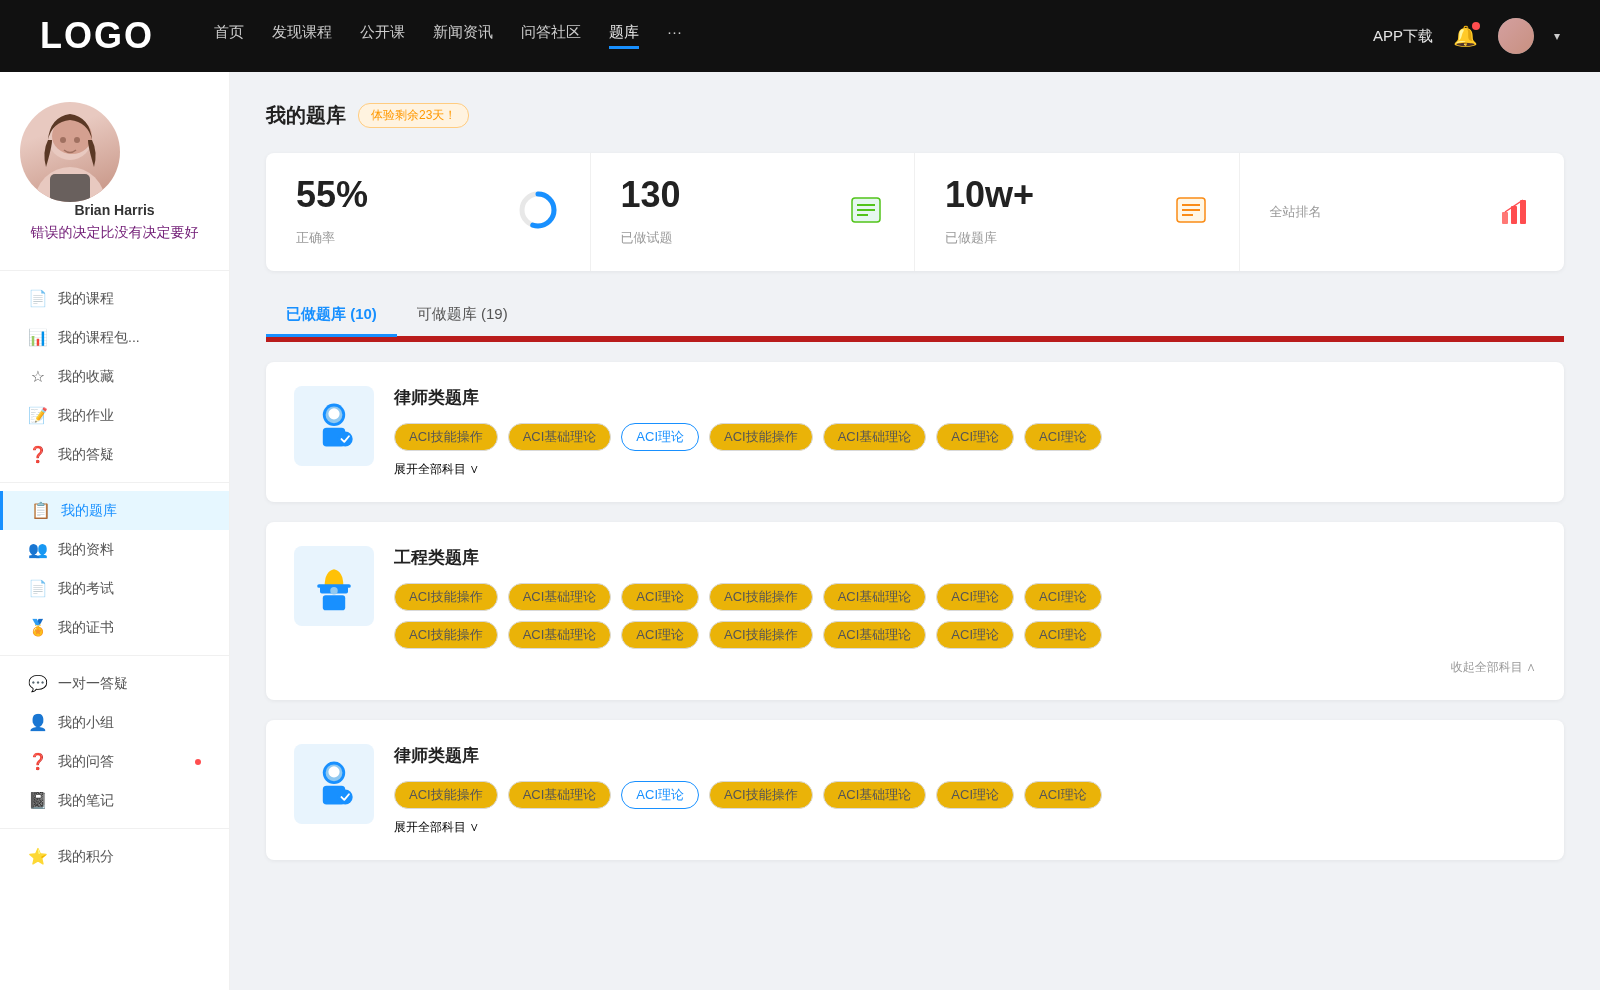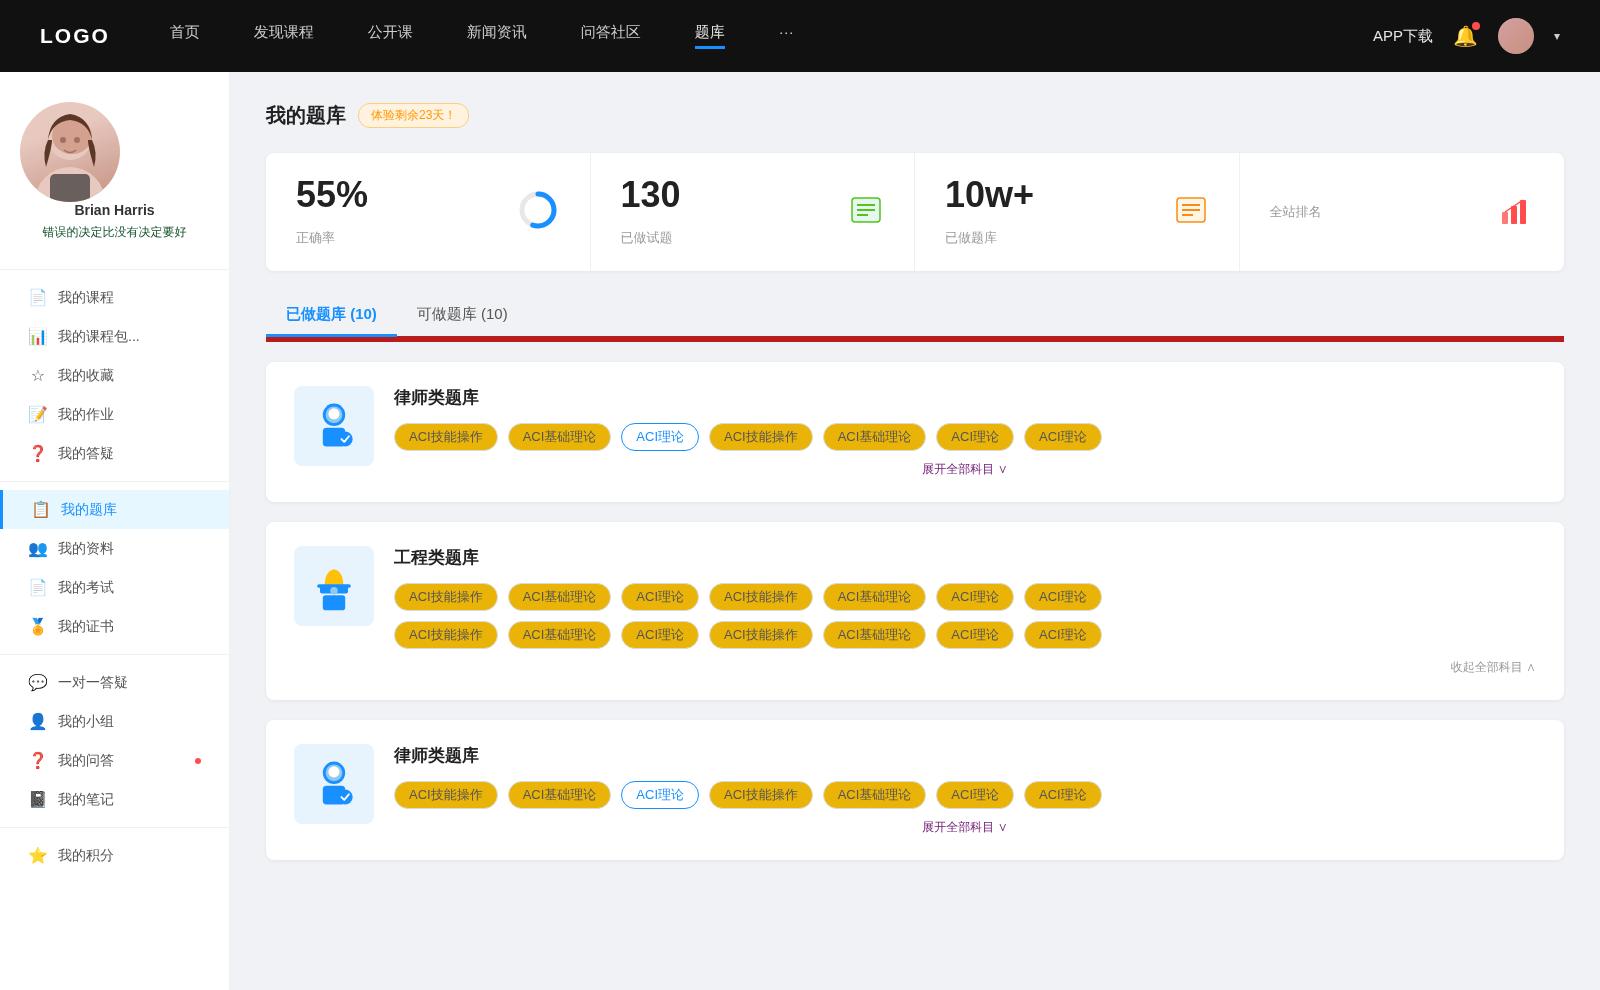--- a/index.html
+++ b/index.html
@@ -3,22 +3,22 @@
   <meta charset="utf-8">
   <style>
     * { box-sizing: border-box; margin: 0; padding: 0; }
     body { font-family: -apple-system, BlinkMacSystemFont, "PingFang SC", "Microsoft YaHei", sans-serif; background: #f0f2f5; min-height: 990px; }
 
     
     .navbar {
       background: #111; height: 72px; display: flex; align-items: center;
       padding: 0 40px; position: fixed; top: 0; left: 0; right: 0; z-index: 100;
     }
-    .nav-logo { color: #fff; font-size: 21px; font-weight: 900; letter-spacing: 2px; margin-right: 60px; }
-    .nav-links { display: flex; gap: 54px; flex: 1; }
+    .nav-logo { color: #fff; font-size: 36px; font-weight: 900; letter-spacing: 2px; margin-right: 60px; }
+    .nav-links { display: flex; gap: 28px; flex: 1; }
     .nav-link { color: #ccc; font-size: 15px; cursor: pointer; text-decoration: none; padding-bottom: 4px; }
     .nav-link.active { color: #e5e5e5; border-bottom: 3px solid #1890ff; }
     .nav-right { display: flex; align-items: center; gap: 20px; margin-left: auto; }
     .nav-app { color: #e5e5e5; font-size: 15px; }
     .nav-bell { position: relative; cursor: pointer; }
     .nav-bell-icon { font-size: 20px; color: #ccc; }
     .bell-dot { position: absolute; top: -2px; right: -2px; width: 8px; height: 8px; background: #ff4d4f; border-radius: 50%; }
     .nav-avatar { width: 36px; height: 36px; border-radius: 50%; background: #888; overflow: hidden; cursor: pointer; }
     .nav-chevron { color: #ccc; font-size: 12px; cursor: pointer; }
 
@@ -33,21 +33,21 @@
     }
     .profile { text-align: center; padding: 0 20px 20px; }
     
     .avatar-placeholder {
       width: 100px; height: 100px; border-radius: 50%;
       background: linear-gradient(160deg, #e8c9c0 30%, #c49080 100%);
       display: flex; align-items: center; justify-content: center;
       overflow: hidden; position: relative;
     }
     .profile-name { font-size: 14px; font-weight: 600; color: #333; margin-bottom: 6px; }
-    .profile-motto { font-size: 12px; color: #14532d; }
+    .profile-motto { font-size: 14px; color: #701a75; }
 
     .sidebar-divider { height: 1px; background: #f0f0f0; margin: 8px 0; }
 
     .sidebar-item {
       display: flex; align-items: center; gap: 10px;
       padding: 10px 28px; cursor: pointer; font-size: 14px; color: #555;
       transition: background 0.15s;
     }
     .sidebar-item.active { color: #1890ff; background: #e6f7ff; border-left: 3px solid #1890ff; }
     .sidebar-item-icon { font-size: 16px; width: 20px; text-align: center; }
@@ -97,21 +97,21 @@
     }
     .bank-icon-svg { width: 56px; height: 56px; }
     .bank-content { flex: 1; }
     .bank-title { font-size: 17px; font-weight: 600; color: #222; margin-bottom: 14px; }
     .tags { display: flex; flex-wrap: wrap; gap: 10px; }
     .tag {
       border: 1px solid #d9d9d9; border-radius: 16px; padding: 4px 14px;
       font-size: 13px; color: #555; cursor: pointer; background: #eab308;
     }
     .tag.active { border-color: #1890ff; color: #1890ff; background: #fff; }
-    .expand-link { text-align: center; margin-top: 10px; font-size: 12px; color: #701a75; cursor: pointer; }
+    .expand-link { text-align: left; margin-top: 10px; font-size: 12px; color: #000000; cursor: pointer; }
     .collapse-link { text-align: right; margin-top: 10px; font-size: 12px; color: #999; cursor: pointer; }
 
     
     .tags-row2 { display: flex; flex-wrap: wrap; gap: 10px; margin-top: 10px; }
   </style>
 </head>
 <body>
 
 <nav class="navbar">
   <div class="nav-logo">LOGO</div>
@@ -289,21 +289,21 @@
             <rect x="13" y="14" width="6" height="18" rx="1" fill="#ff4d4f"></rect>
             <rect x="22" y="8" width="6" height="24" rx="1" fill="#ff4d4f"></rect>
             <polyline points="7,20 16,14 25,8" stroke="#ff4d4f" stroke-width="1.5" fill="none"></polyline>
           </svg>
         </div>
       </div>
     </div>
 
     <div class="tabs">
       <div class="tab active">已做题库 (10)</div>
-      <div class="tab">可做题库 (10)</div>
+      <div class="tab">可做题库 (19)</div>
     </div>
 
     <div class="bank-card">
       <div class="bank-card-header">
         <div class="bank-icon-wrap">
           <svg class="bank-icon-svg" viewBox="0 0 60 60" xmlns="http://www.w3.org/2000/svg">
             <circle cx="30" cy="18" r="12" fill="#1890ff"></circle>
             <rect x="18" y="32" width="24" height="20" rx="4" fill="#1890ff"></rect>
             <circle cx="30" cy="18" r="9" fill="#90c8f0"></circle>
             <circle cx="30" cy="17" r="6" fill="#fff"></circle>

